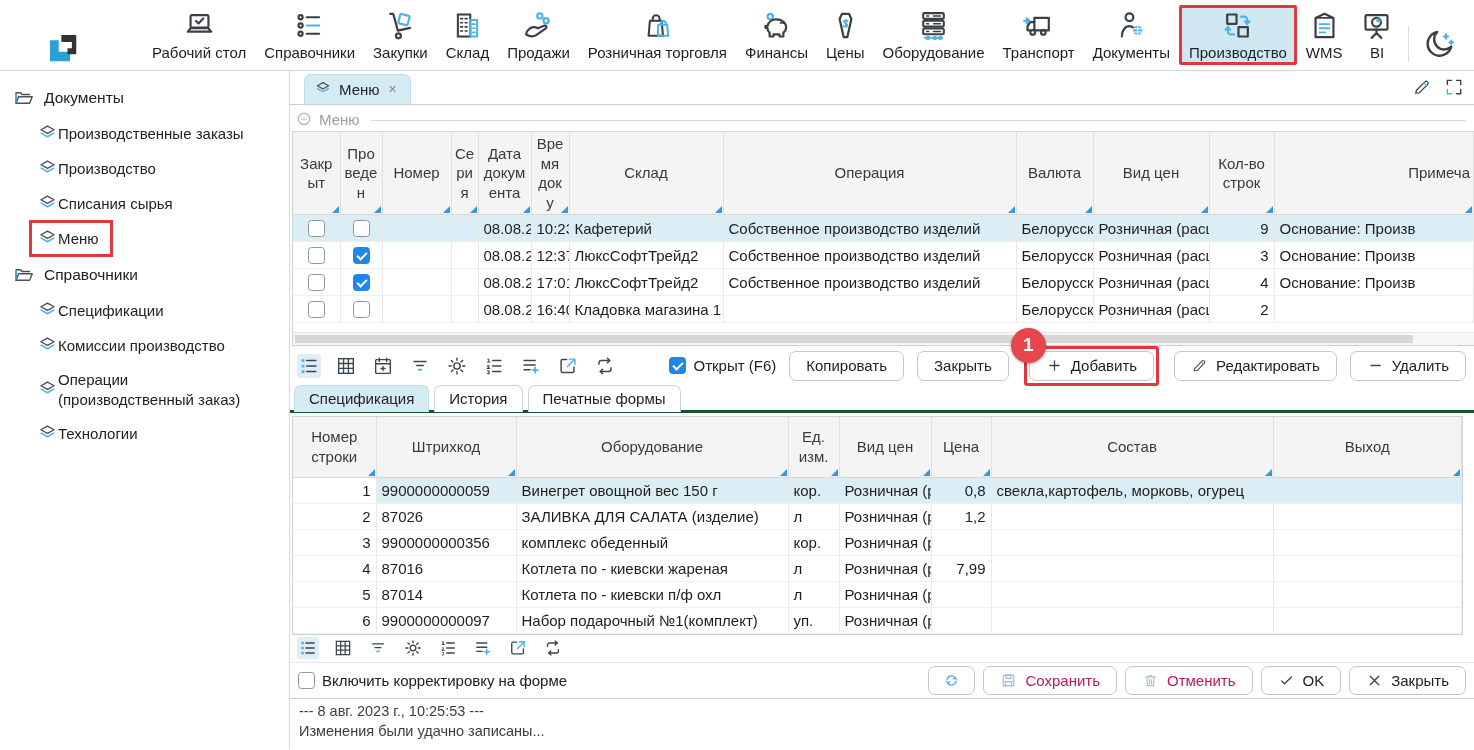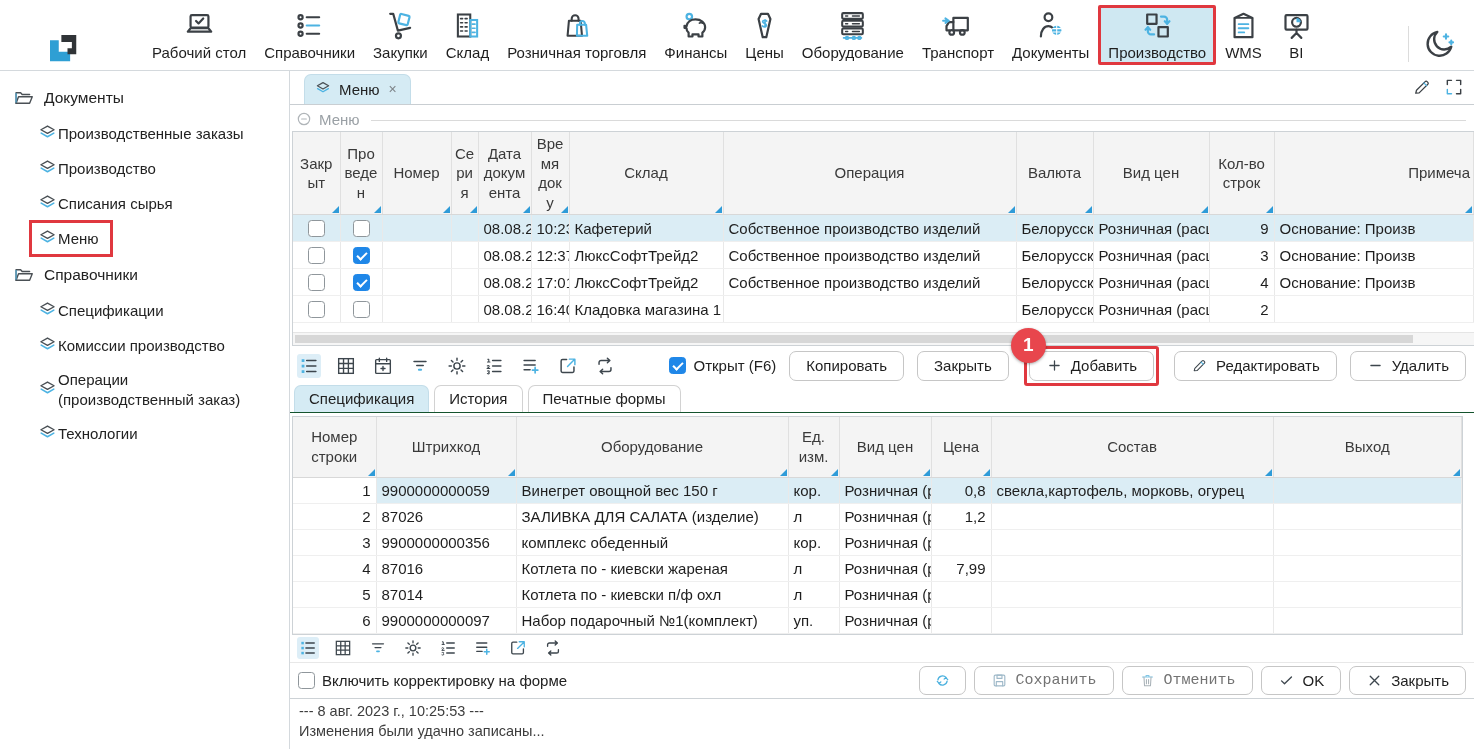--- a/index.html
+++ b/index.html
@@ -66,26 +66,26 @@
   .cb.checked::after { content:""; position:absolute; left:3px; top:4px; width:8px; height:4px; border-left:2px solid #fff; border-bottom:2px solid #fff; transform:rotate(-45deg); }
 
   
   .actionbar { height:39px; display:flex; align-items:center; gap:13px; padding:0 8px 0 7px; flex:none; }
   .tbi { width:24px; height:24px; color:#3d464d; cursor:pointer; padding:1px; }
   .tbi.active { background:#ddeef7; border-radius:3px; }
   .sp { flex:1; }
   .cklabel { display:flex; align-items:center; gap:7px; white-space:nowrap; cursor:pointer; }
   .btn { height:30px; border:1px solid #c6c6c6; border-radius:7px; background:#fff; font-family:inherit; font-size:15px; color:#1f1f1f; padding:0 16px; display:flex; align-items:center; gap:8px; cursor:pointer; white-space:nowrap; }
   .btn .b-ic { width:17px; height:17px; color:#3d464d; }
-  .btn.disabled { color:#737373; cursor:default;font-family:Liberation Mono, monospace; }
+  .btn.disabled { color:#be185d; cursor:default; }
   .add-wrap { position:relative; border:3px solid #e0383f; border-radius:3px; padding:2px; margin:0 2px; }
   .badge { position:absolute; top:-21px; left:-16px; width:35px; height:35px; border-radius:50%; background:#e8464d; color:#fff; font-size:19px; font-weight:bold; display:flex; align-items:center; justify-content:center; box-shadow:0 1px 3px rgba(0,0,0,.35); z-index:5; }
 
   
-  .dtabs { display:flex; gap:5px; align-items:flex-end; padding-left:4px; border-bottom:1px solid #14532d; height:28px; flex:none; }
+  .dtabs { display:flex; gap:5px; align-items:flex-start; padding-left:4px; border-bottom:3px solid #14532d; height:28px; flex:none; }
   .dtab { border:1px solid #d2d2d2; border-bottom:none; border-radius:7px 7px 0 0; padding:4px 14px 5px; background:#fff; cursor:pointer; }
   .dtab.active { background:#d5ebf4; border-color:#c3dde9; }
 
   .grid-wrap2 { margin:3px 0 0 2px; border:1px solid #cdd2d6; width:1171px; flex:none; }
   .g2 th { height:60px; }
   .g2 td { height:26px; }
 
   .actionbar2 { height:27px; display:flex; align-items:center; gap:13px; padding-left:7px; flex:none; }
   .tbi2 { width:22px; height:22px; color:#3d464d; cursor:pointer; padding:1px; }
   .tbi2.active { background:#ddeef7; border-radius:3px; }
@@ -379,20 +379,26 @@
       <svg class="ic nav-ic">
           <use href="#i-purchases"></use>
         </svg>
       <span class="lbl">Закупки</span>
     </div>
     <div class="nav-item">
       <svg class="ic nav-ic">
           <use href="#i-warehouse"></use>
         </svg>
       <span class="lbl">Склад</span>
+    </div>
+    <div class="nav-item">
+      <svg class="ic nav-ic">
+          <use href="#i-sales"></use>
+        </svg>
+      <span class="lbl">Продажи</span>
     </div>
     <div class="nav-item">
       <svg class="ic nav-ic">
           <use href="#i-retail"></use>
         </svg>
       <span class="lbl">Розничная торговля</span>
     </div>
     <div class="nav-item">
       <svg class="ic nav-ic">
           <use href="#i-finance"></use>

